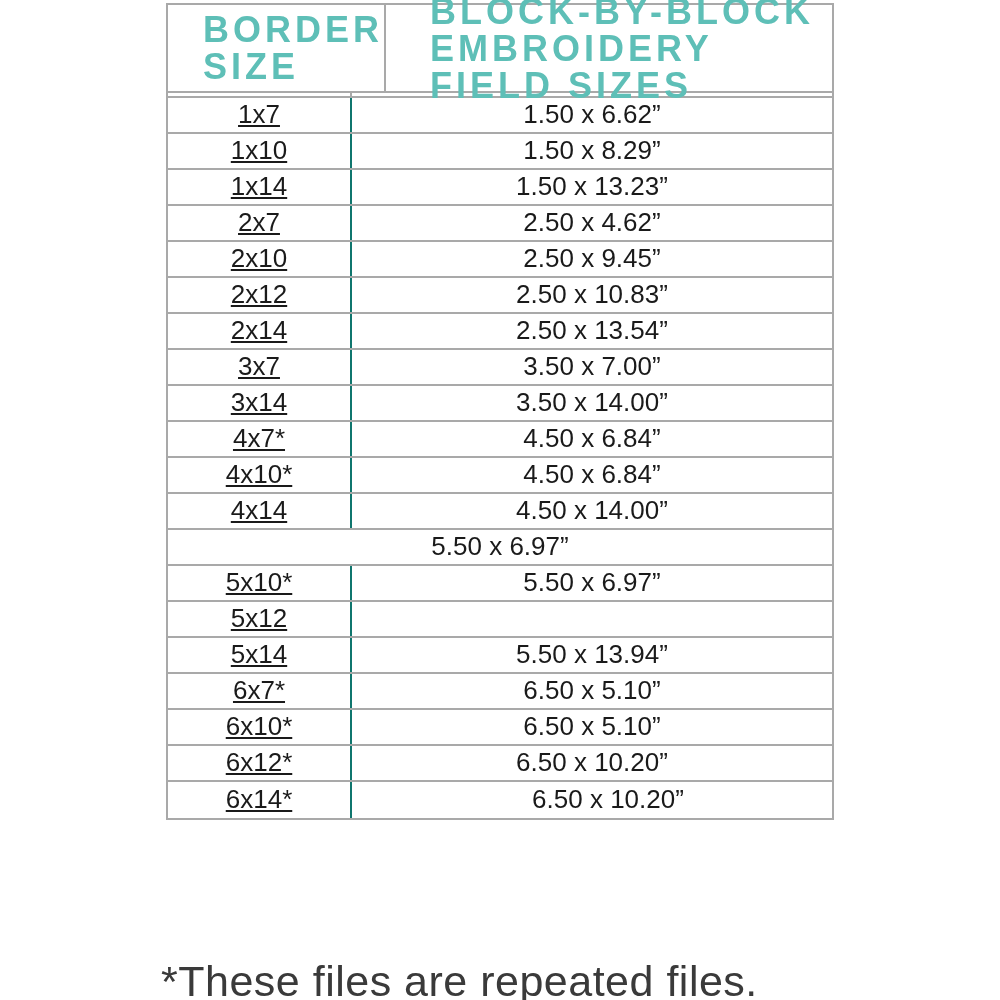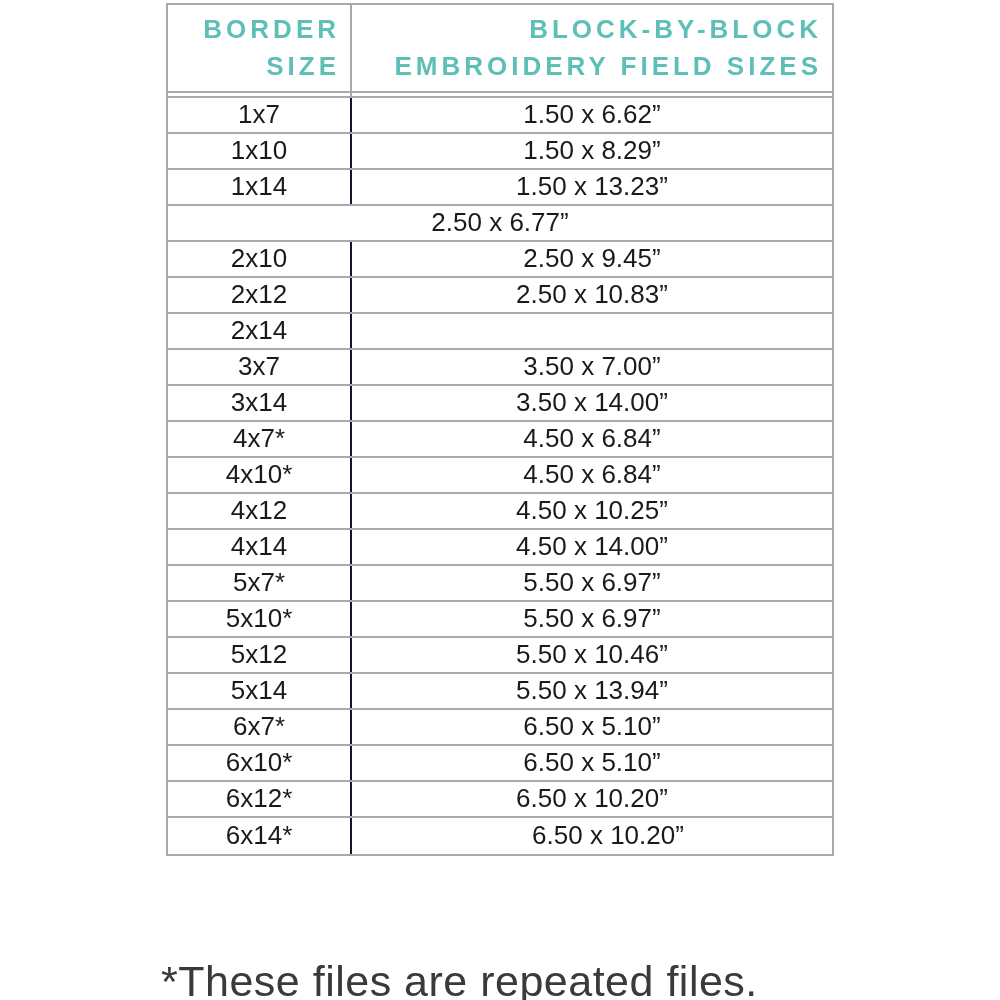--- a/index.html
+++ b/index.html
@@ -21,28 +21,29 @@
   .thead {
     display: flex;
     box-sizing: border-box;
     border: 2px solid #a9a9a9;
     height: 90px;
   }
   .th {
     display: flex;
     align-items: center;
     justify-content: center;
-    text-align: right;
+    text-align: left;
     color: #5ebfb7;
     font-weight: bold;
-    font-size: 26px;
+    font-size: 36px;
     letter-spacing: 4px;
     line-height: 37px;
     box-sizing: border-box;
     padding: 0 10px;
+    margin-left: 34px;
   }
   .col1 { width: 184px; flex: 0 0 184px; }
   .col2 { flex: 1; border-radius: 14px; }
   .thead .col1 { border-right: 2px solid #a9a9a9; }
   
   .gap {
     display: flex;
     height: 3px;
     box-sizing: border-box;
     border-left: 2px solid #a9a9a9;
@@ -68,21 +69,21 @@
   .td {
     display: flex;
     align-items: center;
     justify-content: center;
     box-sizing: border-box;
     color: #1a1a1a;
     font-size: 26px;
     line-height: 1;
     padding-bottom: 2px;
   }
-  .td.col1 { border-right: 2px solid #0f172a; }
+  .td.col1 { border-right: 2px solid #0f766e; text-decoration: underline; }
   .footnote {
     position: absolute;
     left: 161px;
     top: 957px;
     font-size: 43px;
     letter-spacing: 0.5px;
     color: #3a3a3a;
   }
 </style>
 </head>
@@ -112,35 +113,37 @@
     <div class="td col2">1.50 x 8.29”</div>
   </div>
 
 
   <div class="trow">
     <div class="td col1">1x14</div>
     <div class="td col2">1.50 x 13.23”</div>
   </div>
 
   <div class="trow">
-    <div class="td col2">2.50 x 6.77”</div>
+    <div class="td col1">2x7</div>
+    <div class="td col2">2.50 x 4.62”</div>
   </div>
 
   <div class="trow">
     <div class="td col1">2x10</div>
     <div class="td col2">2.50 x 9.45”</div>
   </div>
 
   <div class="trow">
     <div class="td col1">2x12</div>
     <div class="td col2">2.50 x 10.83”</div>
   </div>
 
   <div class="trow">
     <div class="td col1">2x14</div>
+    <div class="td col2">2.50 x 13.54”</div>
   </div>
 
   <div class="trow">
     <div class="td col1">3x7</div>
     <div class="td col2">3.50 x 7.00”</div>
   </div>
 
 
 
   <div class="trow">
@@ -151,43 +154,37 @@
   <div class="trow">
     <div class="td col1">4x7*</div>
     <div class="td col2">4.50 x 6.84”</div>
   </div>
 
   <div class="trow">
     <div class="td col1">4x10*</div>
     <div class="td col2">4.50 x 6.84”</div>
   </div>
 
-  <div class="trow">
-    <div class="td col1">4x12</div>
-    <div class="td col2">4.50 x 10.25”</div>
-  </div>
 
   <div class="trow">
     <div class="td col1">4x14</div>
     <div class="td col2">4.50 x 14.00”</div>
   </div>
 
   <div class="trow">
-    <div class="td col1">5x7*</div>
     <div class="td col2">5.50 x 6.97”</div>
   </div>
 
   <div class="trow">
     <div class="td col1">5x10*</div>
     <div class="td col2">5.50 x 6.97”</div>
   </div>
 
   <div class="trow">
     <div class="td col1">5x12</div>
-    <div class="td col2">5.50 x 10.46”</div>
   </div>
 
   <div class="trow">
     <div class="td col1">5x14</div>
     <div class="td col2">5.50 x 13.94”</div>
   </div>
 
   <div class="trow">
     <div class="td col1">6x7*</div>
     <div class="td col2">6.50 x 5.10”</div>

